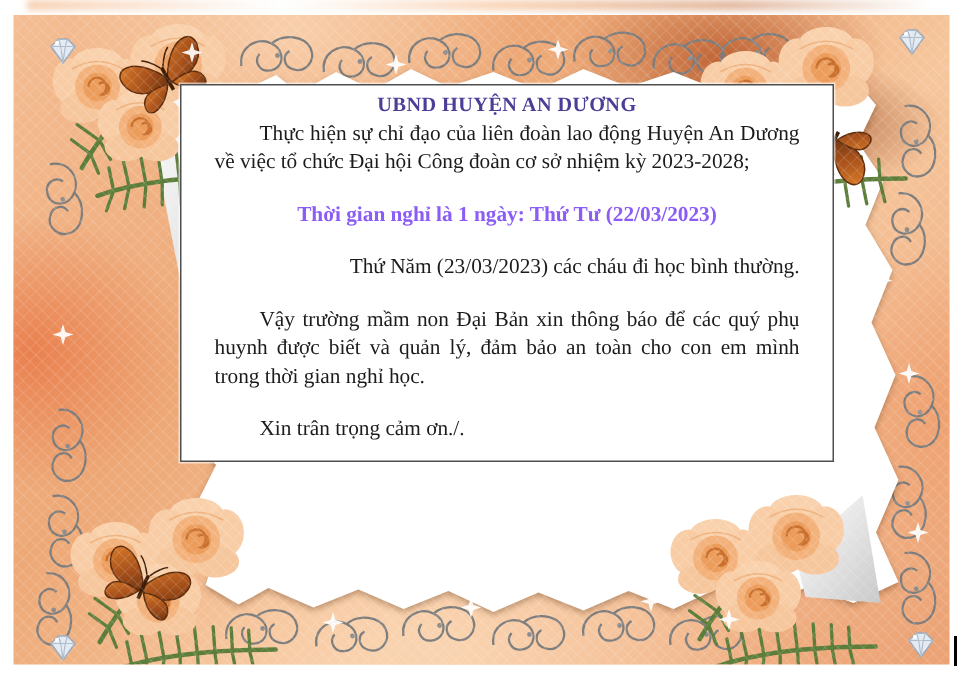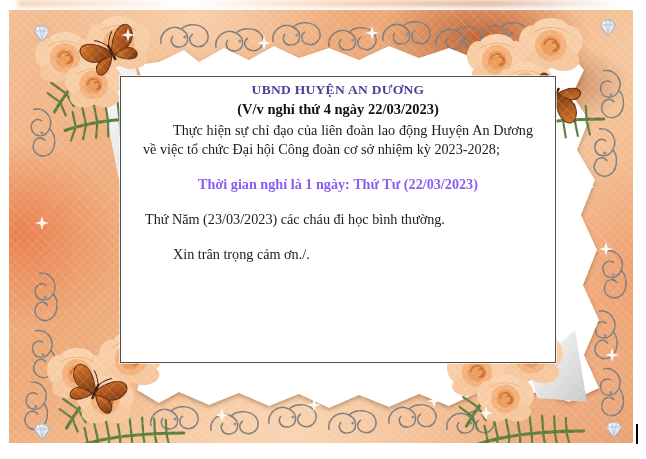--- a/index.html
+++ b/index.html
@@ -31,21 +31,21 @@
   .artwork::after{ 
     content:"";position:absolute;inset:0;pointer-events:none;
     background:
       repeating-linear-gradient(45deg, rgba(255,255,255,.10) 0 1px, rgba(255,255,255,0) 1px 6px),
       repeating-linear-gradient(-45deg, rgba(255,255,255,.08) 0 1px, rgba(255,255,255,0) 1px 6px);
   }
   svg.deco{position:absolute;left:0;top:0;width:624px;height:433px;}
 
   
   .panel{
-    position:absolute;left:120px;top:76px;width:436px;height:287px;
+    position:absolute;left:120px;top:56px;width:436px;height:252px;
     background:#ffffff;border:1px solid #4f4f4f;box-sizing:border-box;
     padding:5px 6px 0 6px;overflow:hidden;z-index:5;
     box-shadow:0 0 0 1px rgba(255,255,255,.6);
   }
   .org{
     text-align:center;font-weight:bold;font-size:13.5px;line-height:16px;
     color:#4c3e97;letter-spacing:.3px;
   }
   .title{
     text-align:center;font-family:"DejaVu Serif","Liberation Serif",serif;
@@ -53,21 +53,21 @@
     letter-spacing:1px;-webkit-text-stroke:.8px #0d0d0d;
   }
   .subtitle{
     text-align:center;font-weight:bold;font-size:14.5px;line-height:19px;margin-top:2px;color:#111;
   }
   .panel p{
     margin:16px;font-size:14.2px;line-height:19px;text-align:justify;color:#1b1b1b;
   }
   .panel p.first{margin-top:8px;}
   .panel p.indent{text-indent:30px;margin-top:2px;}
-  .panel p.noindent{text-indent:2px;margin-top:1px;text-align:left;}
+  .panel p.noindent{text-indent:2px;margin-top:1px;text-align:right;}
   .panel p.highlight{
     text-indent:0;text-align:center;font-weight:bold;margin-top:3px;color:#8b5cf6;
   }
 
   
   .caret{position:absolute;left:636px;top:424px;width:2px;height:20px;background:#000;}
 </style>
 </head>
 <body>
 
@@ -191,22 +191,22 @@
         <use href="#sparkle" x="418" y="384"></use>
           <use href="#sparkle" x="206" y="398"></use>
         <use href="#sparkle" x="470" y="396"></use>
           <use href="#sparkle" x="26" y="206"></use>
       </g>
     </svg>
   </div>
 
   <div class="panel">
     <div class="org">UBND HUYỆN AN DƯƠNG</div>
-    <div class="subtitle">(V/v nghỉ thứ 4 ngày 22/03/2023)</div>
     <p class="indent first">Thực hiện sự chỉ đạo của liên đoàn lao động Huyện An Dương về việc tổ chức Đại hội Công đoàn cơ sở nhiệm kỳ 2023-2028;</p>
     <p class="highlight">Thời gian nghỉ là 1 ngày: Thứ Tư (22/03/2023)</p>
     <p class="noindent">Thứ Năm (23/03/2023) các cháu đi học bình thường.</p>
+    <p class="indent">Vậy trường mầm non Đại Bản xin thông báo để các quý phụ huynh được biết và quản lý, đảm bảo an toàn cho con em mình trong thời gian nghỉ học.</p>
     <p class="indent">Xin trân trọng cảm ơn./.</p>
 
   </div>
 
   <div class="caret"></div>
 </div>
 
 </body></html>

